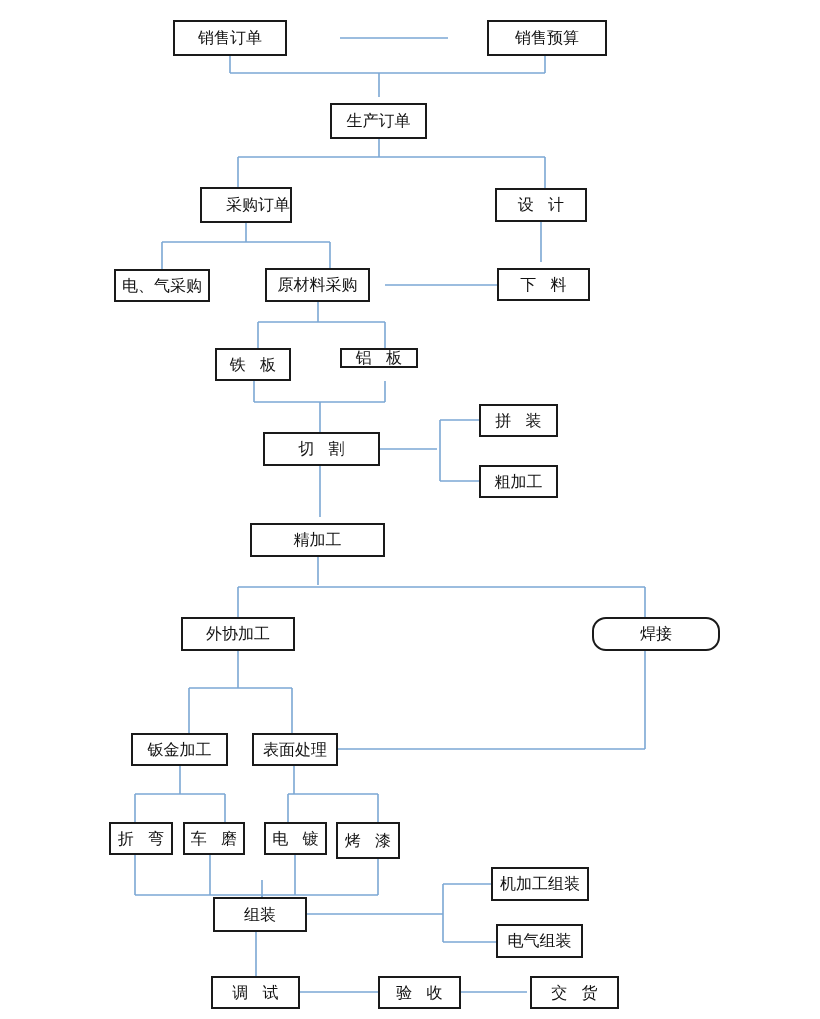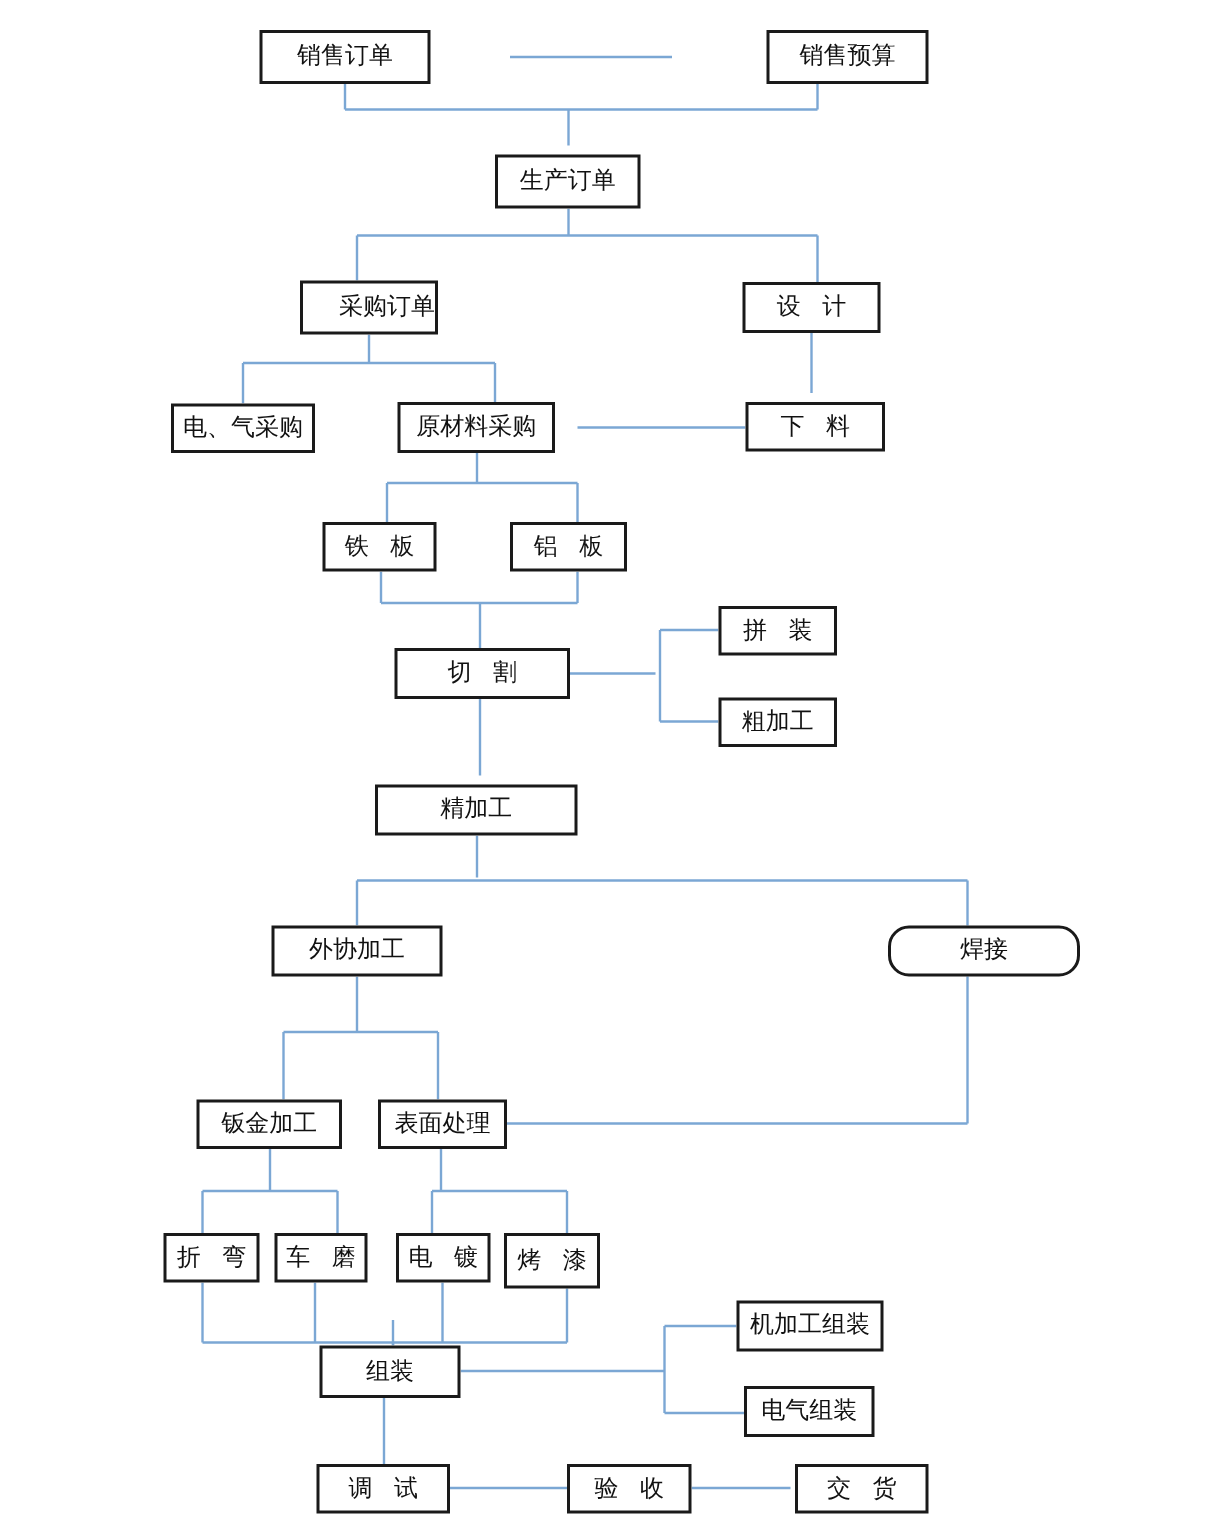--- a/index.html
+++ b/index.html
@@ -180,29 +180,29 @@
 
     <g>
       <line x1="461" y1="992" x2="527" y2="992"></line>
       <polyline points="515,985 530,992 515,999" fill="none"></polyline>
     </g>
 
   </svg>
 
   <div id="node-layer">
       <div class="node" style="left: 173px; top: 20px; width: 114px; height: 36px; border-color: rgb(26, 26, 26);">销售订单</div>
-      <div class="node" style="left: 487px; top: 20px; width: 108px; height: 36px; border-color: rgb(26, 26, 26); margin-left: 24px;">销售预算</div>
+      <div class="node" style="left: 487px; top: 20px; width: 120px; height: 36px; border-color: rgb(26, 26, 26);">销售预算</div>
       <div class="node" style="left: 330px; top: 103px; width: 97px; height: 36px; border-color: rgb(26, 26, 26);">生产订单</div>
       <div class="node" style="left: 200px; top: 187px; width: 92px; height: 36px; border-color: rgb(26, 26, 26); padding-left: 24px;">采购订单</div>
       <div class="node wide-space" style="left: 495px; top: 188px; width: 92px; height: 34px; border-color: rgb(26, 26, 26);">设 计</div>
       <div class="node" style="left: 114px; top: 269px; width: 96px; height: 33px; border-color: rgb(26, 26, 26);">电、气采购</div>
       <div class="node" style="left: 265px; top: 268px; width: 105px; height: 34px; border-color: rgb(26, 26, 26);">原材料采购</div>
       <div class="node wide-space" style="left: 497px; top: 268px; width: 93px; height: 33px; border-color: rgb(26, 26, 26);">下 料</div>
       <div class="node wide-space" style="left: 215px; top: 348px; width: 76px; height: 33px; border-color: rgb(26, 26, 26); text-align: right;">铁 板</div>
-      <div class="node wide-space" style="left: 340px; top: 348px; width: 78px; height: 33px; border-color: rgb(26, 26, 26);">铝 板</div>
+      <div class="node wide-space" style="left: 340px; top: 348px; width: 78px; height: 20px; border-color: rgb(26, 26, 26);">铝 板</div>
       <div class="node wide-space" style="left: 263px; top: 432px; width: 117px; height: 34px; border-color: rgb(26, 26, 26);">切 割</div>
       <div class="node wide-space" style="left: 479px; top: 404px; width: 79px; height: 33px; border-color: rgb(26, 26, 26);">拼 装</div>
       <div class="node" style="left: 479px; top: 465px; width: 79px; height: 33px; border-color: rgb(26, 26, 26);">粗加工</div>
       <div class="node" style="left: 250px; top: 523px; width: 135px; height: 34px; border-color: rgb(26, 26, 26);">精加工</div>
       <div class="node" style="left: 181px; top: 617px; width: 114px; height: 34px; border-color: rgb(26, 26, 26);">外协加工</div>
       <div class="node" style="left: 592px; top: 617px; width: 128px; height: 34px; border-color: rgb(26, 26, 26); border-radius: 14px;">焊接</div>
       <div class="node" style="left: 131px; top: 733px; width: 97px; height: 33px; border-color: rgb(26, 26, 26);">钣金加工</div>
       <div class="node" style="left: 252px; top: 733px; width: 86px; height: 33px; border-color: rgb(26, 26, 26);">表面处理</div>
       <div class="node wide-space" style="left: 109px; top: 822px; width: 64px; height: 33px; border-color: rgb(26, 26, 26);">折 弯</div>
       <div class="node wide-space" style="left: 183px; top: 822px; width: 62px; height: 33px; border-color: rgb(26, 26, 26);">车 磨</div>

